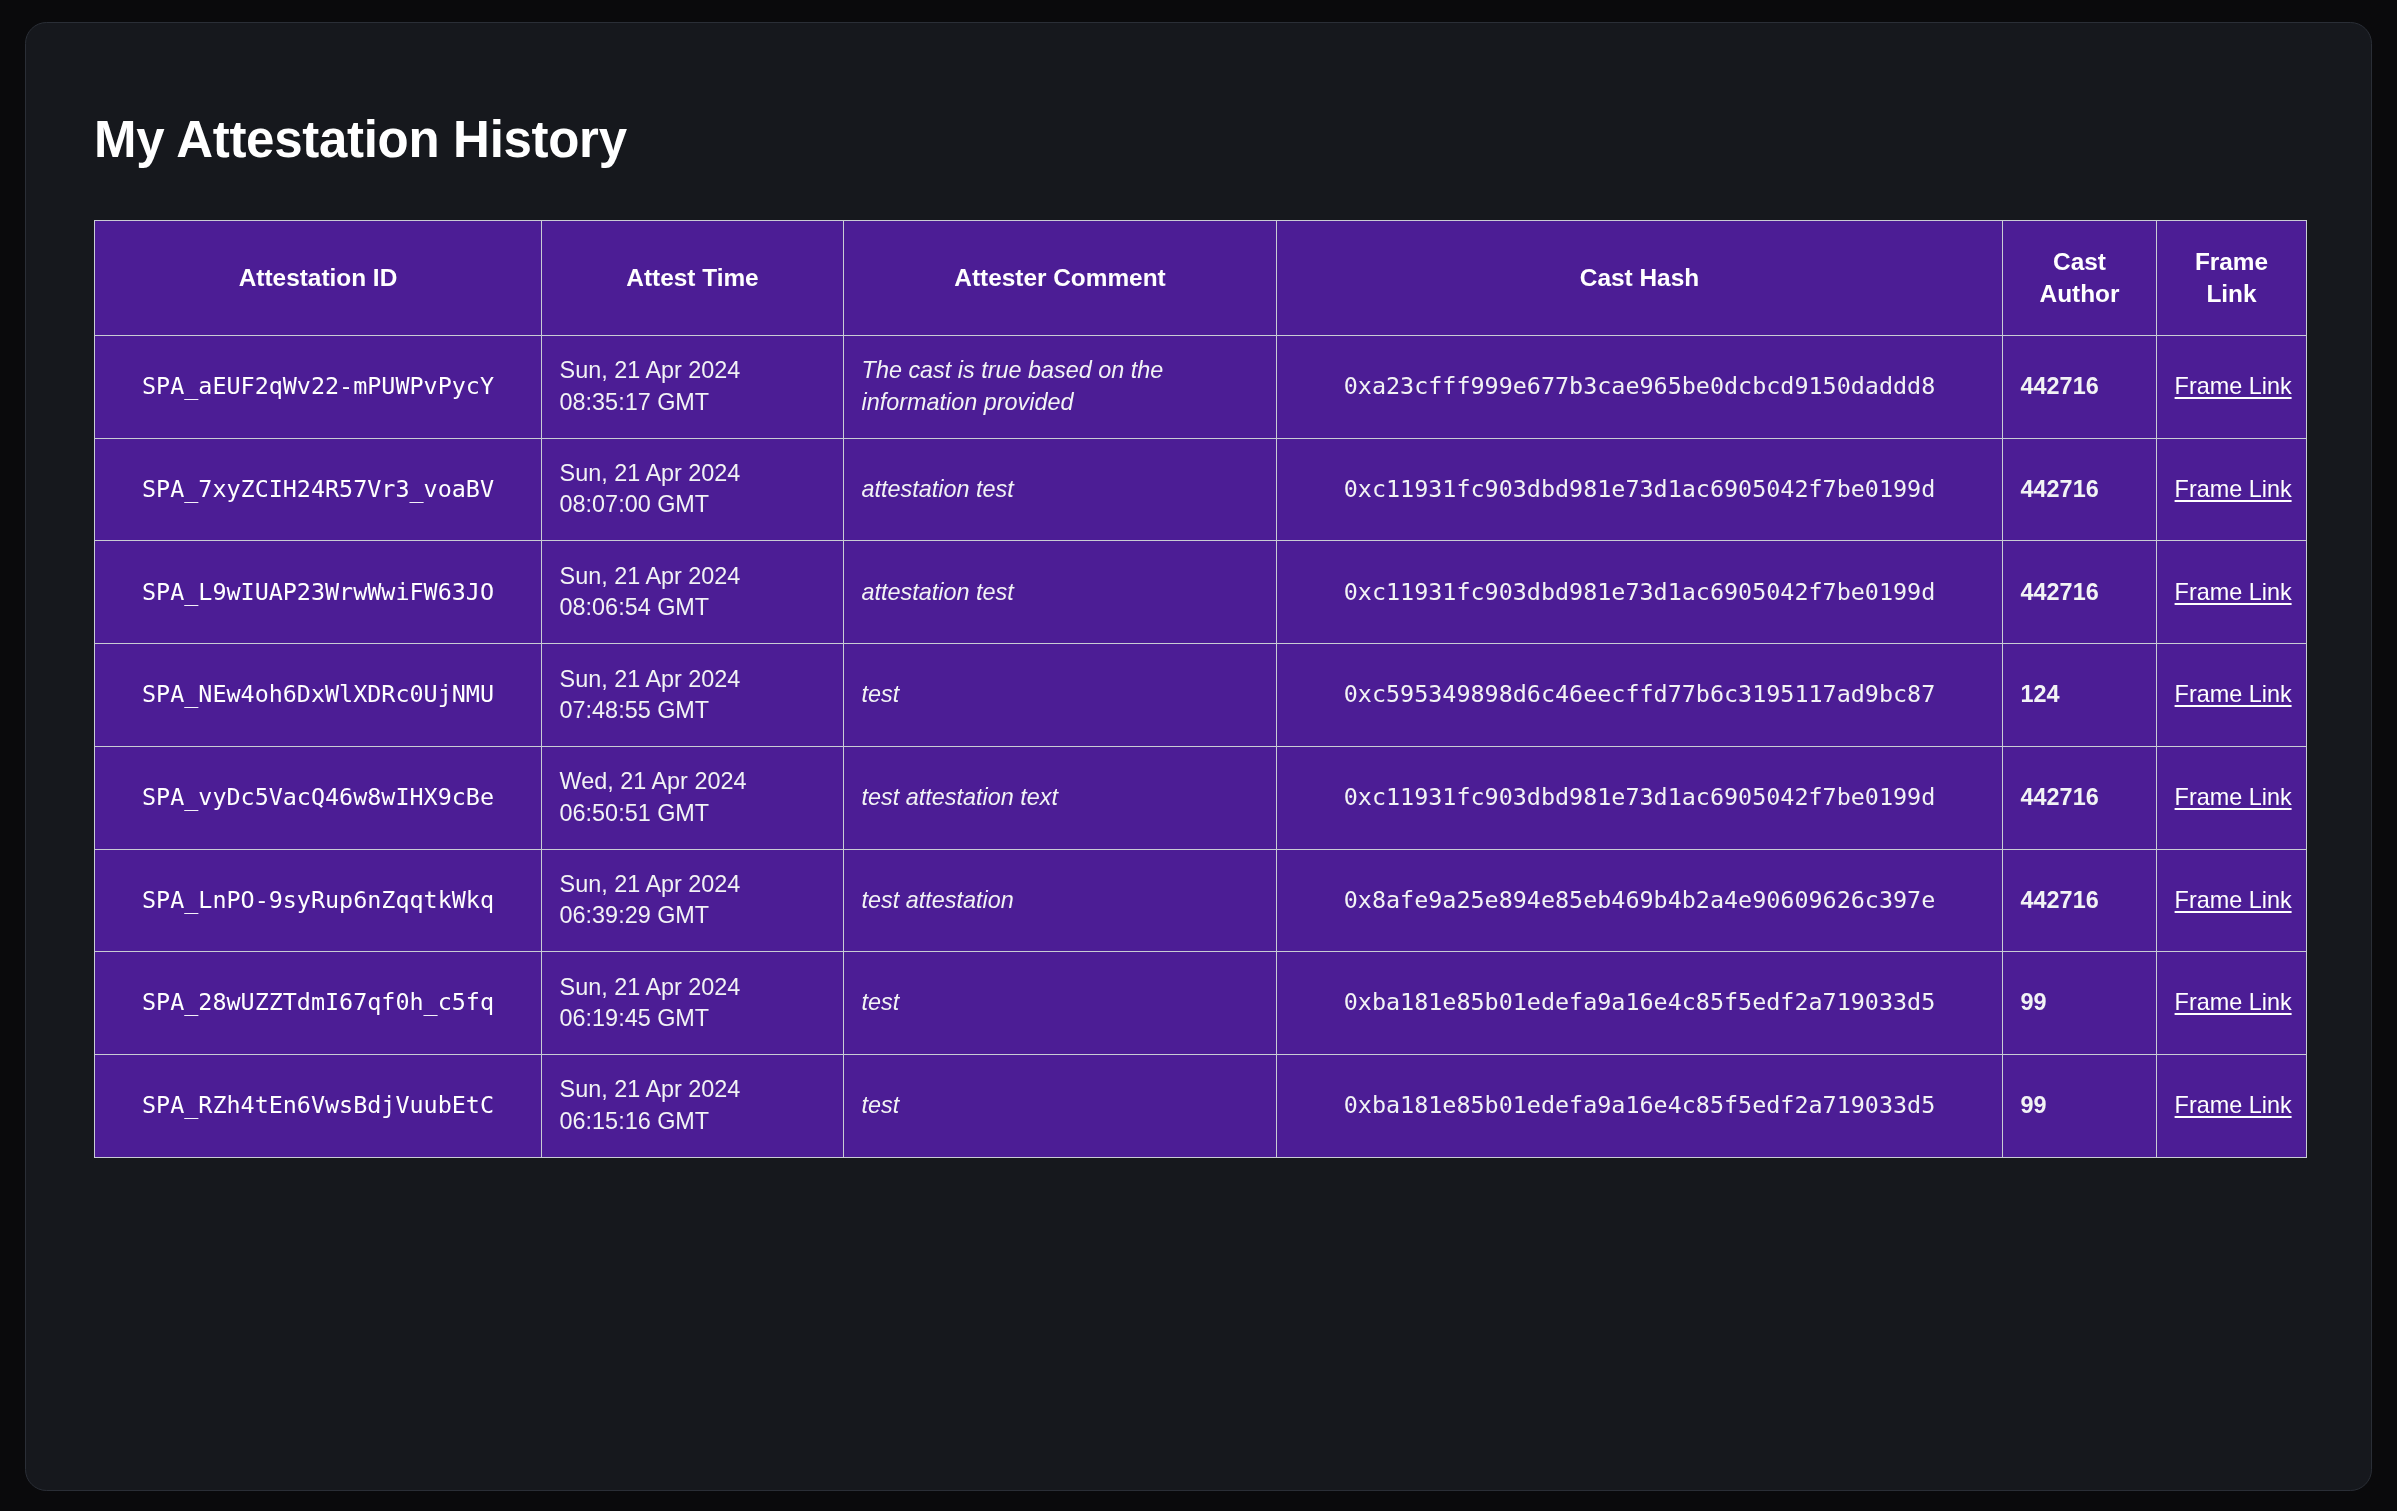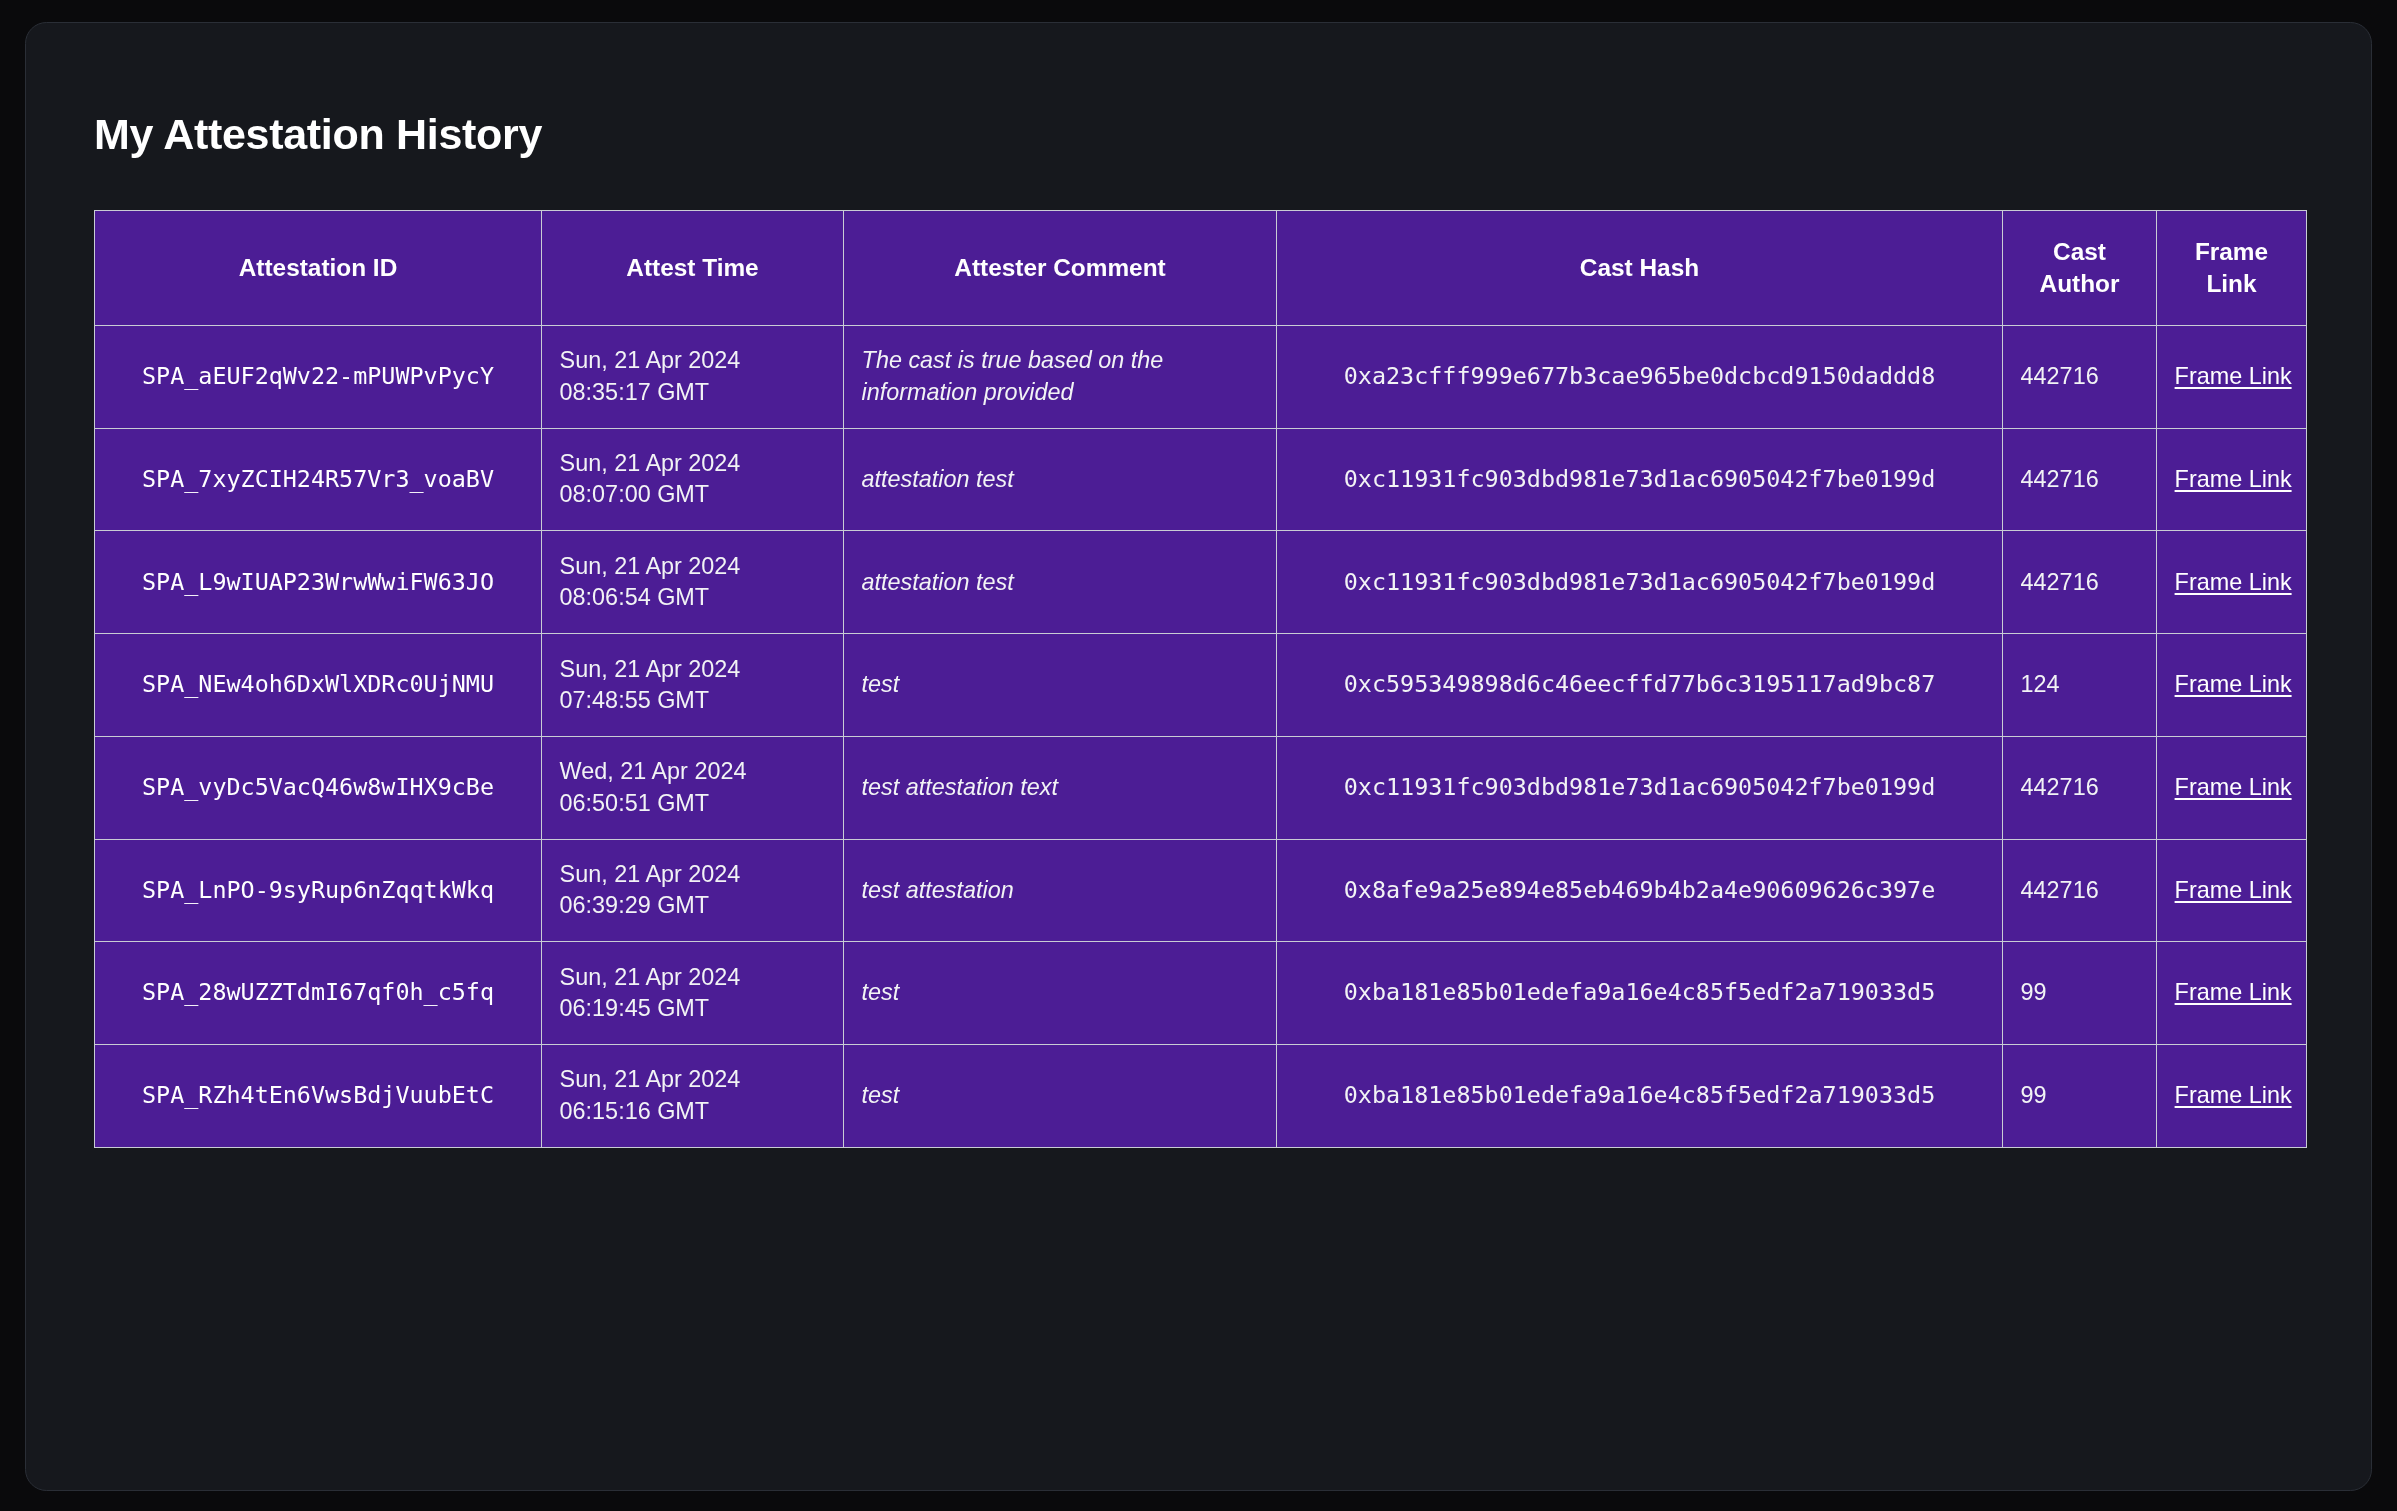--- a/index.html
+++ b/index.html
@@ -23,21 +23,21 @@
     width: 100%;
     height: 100%;
     background: #16181d;
     border: 1px solid #2a2e36;
     border-radius: 21.5px;
     padding: 62px 0 0 0;
     overflow: hidden;
   }
 
   .page-title {
-    font-size: 43px;
+    font-size: 51px;
     font-weight: bold;
     color: #ffffff;
     letter-spacing: -0.3px;
     margin: 25px 0 0 68px;
   }
 
   .table-wrap {
     margin: 51px 68px 0 68px;
   }
 
@@ -100,21 +100,21 @@
 
   .cell-comment { font-size: 23.4px; font-style: italic; }
 
   .cell-hash {
     font-family: "DejaVu Sans Mono", "Liberation Mono", monospace;
     font-size: 22.4px;
     text-align: center;
     white-space: nowrap;
   }
 
-  .cell-author { font-size: 23.4px; text-align: left; }
+  .cell-author { font-size: 23.4px; text-align: left; font-weight: bold; }
 
   .cell-frame {
     text-align: left;
     padding-left: 17.6px !important;
     padding-right: 7.8px !important;
   }
 
   .cell-frame a {
     color: #ffffff;
     text-decoration: underline;

